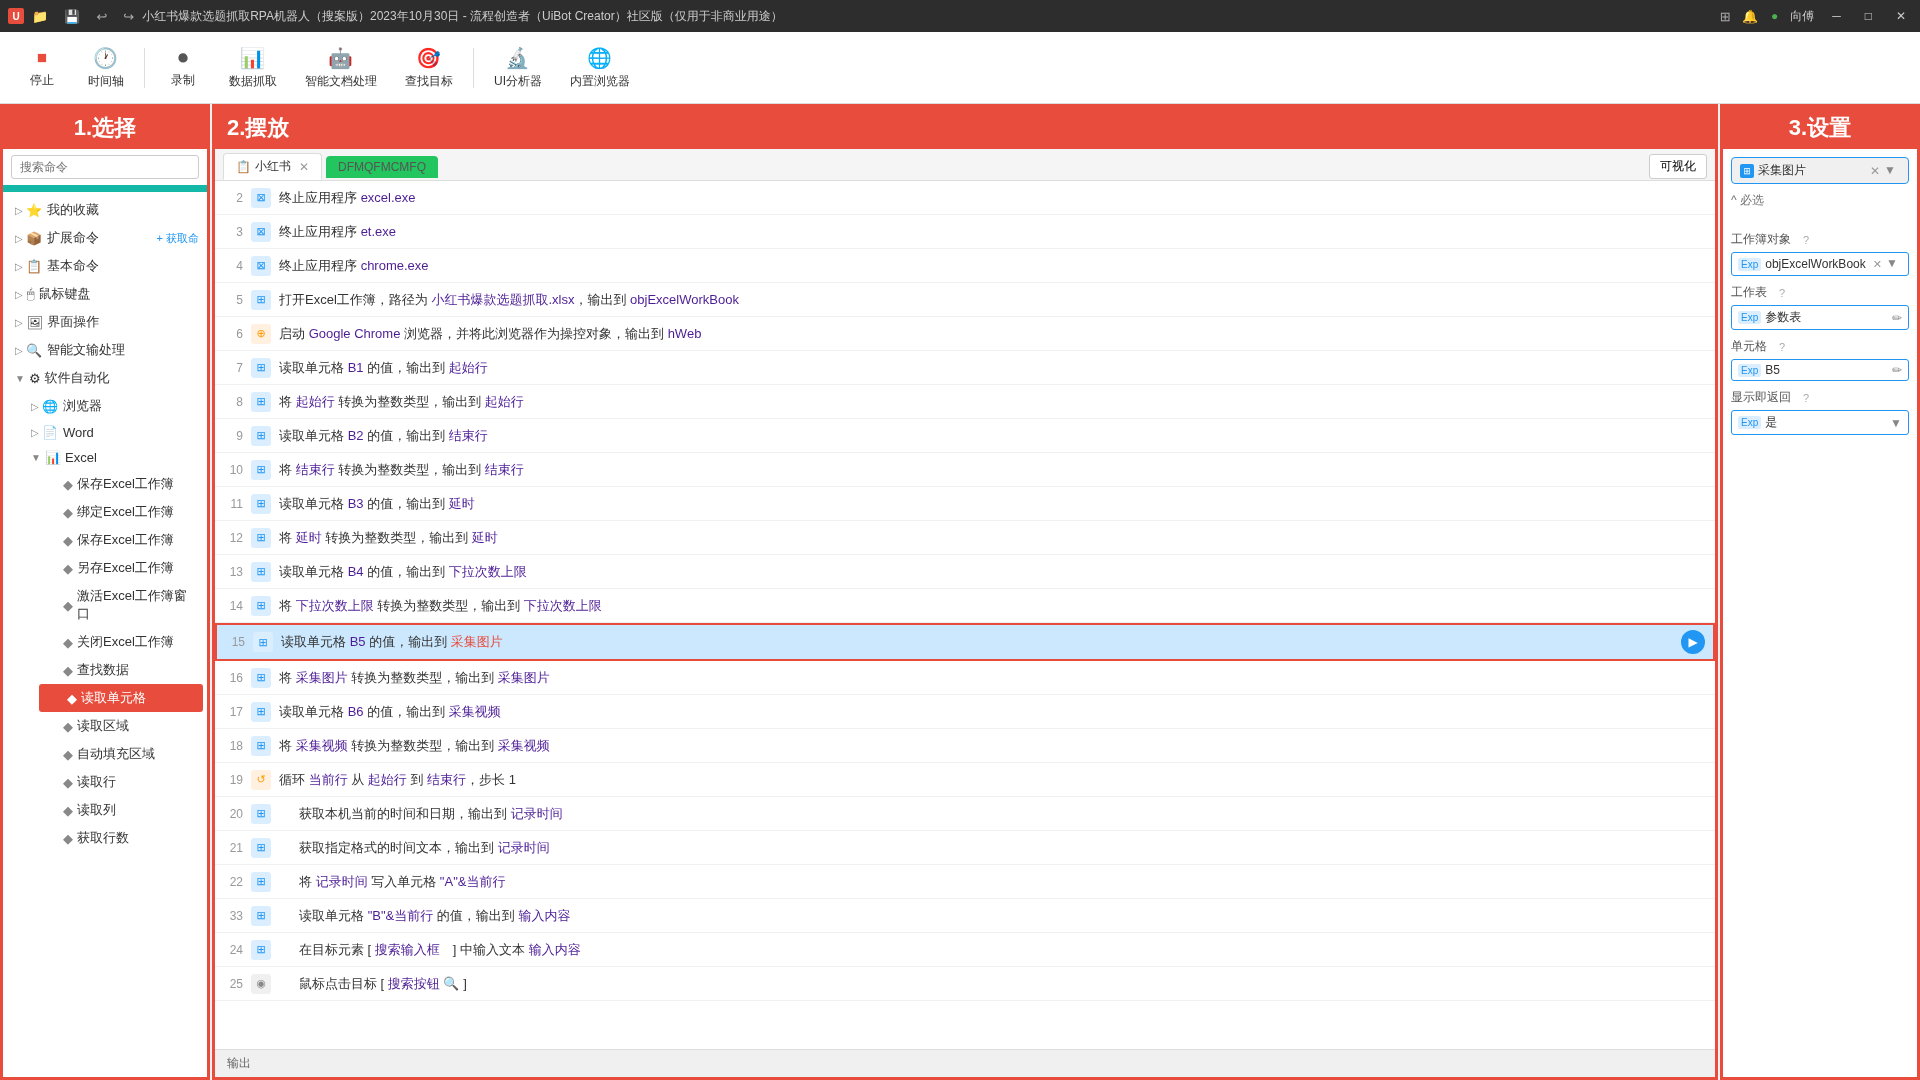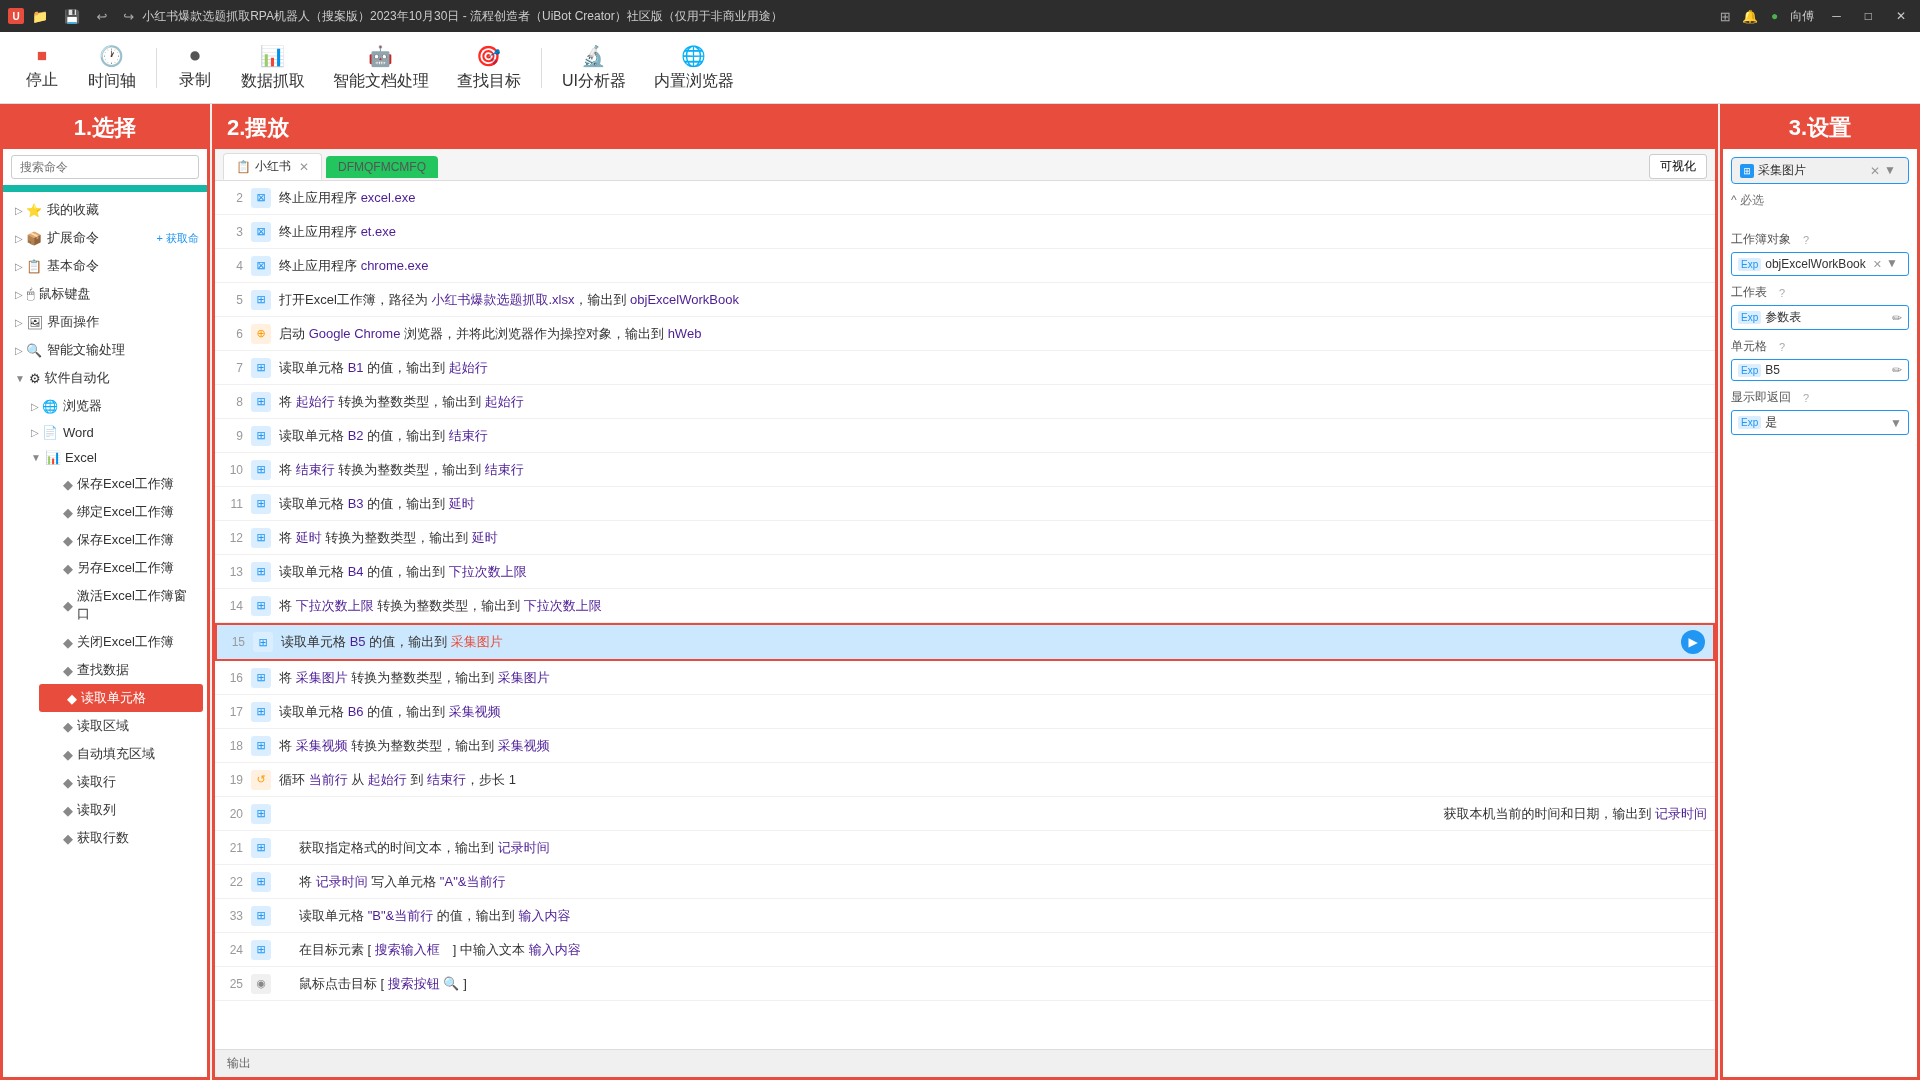--- a/index.html
+++ b/index.html
@@ -36,21 +36,21 @@
       flex-direction: column;
       align-items: center;
       justify-content: center;
       padding: 6px 12px;
       cursor: pointer;
       border-radius: 4px;
       gap: 3px;
       min-width: 60px;
     }
     .toolbar-btn .icon { font-size: 20px; color: #555; }
-    .toolbar-btn .label { font-size: 16px; color: #333; }
+    .toolbar-btn .label { font-size: 12px; color: #333; }
     .toolbar-sep { width: 1px; height: 40px; background: #ddd; margin: 0 4px; }
     .toolbar-btn.stop .icon { color: #e74c3c; }
 
     
     .main-area {
       display: flex;
       height: calc(1080px - 32px - 72px);
     }
 
     
@@ -598,21 +598,21 @@
         <span class="row-text">将 <span class="highlight">采集视频</span> 转换为整数类型，输出到 <span class="highlight">采集视频</span></span>
       </div>
       <div class="flow-row">
         <span class="row-num">19</span>
         <span class="row-icon orange">↺</span>
         <span class="row-text">循环 <span class="highlight">当前行</span> 从 <span class="highlight">起始行</span> 到 <span class="highlight">结束行</span>，步长 1</span>
       </div>
       <div class="flow-row indented">
         <span class="row-num">20</span>
         <span class="row-icon blue">⊞</span>
-        <span class="row-text" style="padding-left:20px;text-align:right;">获取本机当前的时间和日期，输出到 <span class="highlight">记录时间</span></span>
+        <span class="row-text" style="padding-left:20px;">获取本机当前的时间和日期，输出到 <span class="highlight">记录时间</span></span>
       </div>
       <div class="flow-row indented">
         <span class="row-num">21</span>
         <span class="row-icon blue">⊞</span>
         <span class="row-text" style="padding-left:20px;">获取指定格式的时间文本，输出到 <span class="highlight">记录时间</span></span>
       </div>
       <div class="flow-row indented">
         <span class="row-num">22</span>
         <span class="row-icon blue">⊞</span>
         <span class="row-text" style="padding-left:20px;">将 <span class="highlight">记录时间</span> 写入单元格 <span class="highlight">"A"&amp;当前行</span></span>

